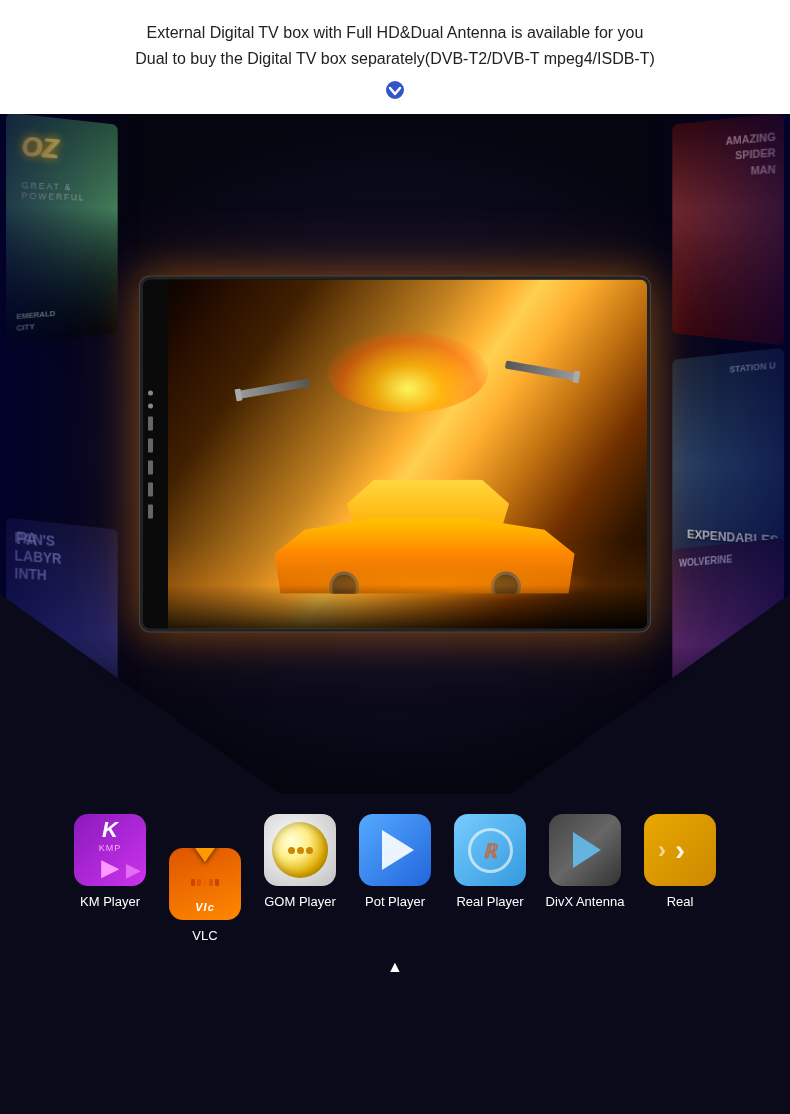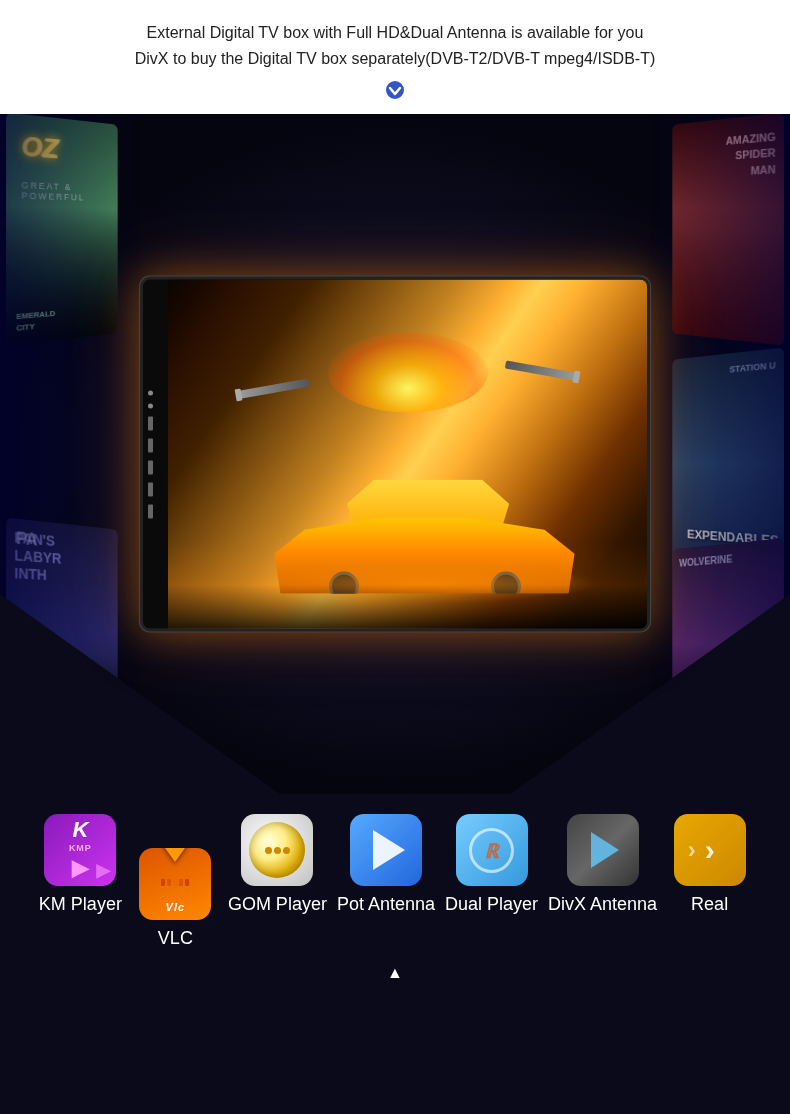--- a/index.html
+++ b/index.html
@@ -109,21 +109,21 @@
       justify-content: center;
       font-size: 11px;
       font-weight: bold;
       color: white;
       position: relative;
       overflow: hidden;
     }
 
     .app-label {
       color: #fff;
-      font-size: 18px;
+      font-size: 13px;
       text-align: center;
       white-space: nowrap;
     }
 
     
     .icon-kmp {
       background: linear-gradient(135deg, #8b1a8b, #cc22cc);
     }
     .icon-kmp::after {
       content: '▶';
@@ -433,21 +433,21 @@
 
   </style>
 </head>
 <body>
 
 <div class="page-wrapper">
 
   <div class="header-section">
     <p class="subtitle-text">
       <span>External Digital TV box with Full HD&amp;Dual Antenna is available for you</span><br>
-      <span>DivX to buy the Digital TV box separately(DVB-T2/DVB-T mpeg4/ISDB-T)</span>
+      <span>Dual to buy the Digital TV box separately(DVB-T2/DVB-T mpeg4/ISDB-T)</span>
     </p>
     <div class="chevron-down">
       <svg viewBox="0 0 28 18" fill="none">
         <circle cx="14" cy="9" r="8" stroke="#3355cc" stroke-width="2" fill="#3355cc"></circle>
         <path d="M9 7 L14 13 L19 7" stroke="white" stroke-width="2.5" fill="none" stroke-linecap="round" stroke-linejoin="round"></path>
       </svg>
     </div>
   </div>
 
   <div class="visual-section">
@@ -525,21 +525,21 @@
     <div class="wing-left"></div>
     <div class="wing-right"></div>
 
   </div>
 
   <div class="apps-section">
 
     <div class="app-item">
       <div class="app-icon icon-kmp" style="background: linear-gradient(135deg, #8a1abc, #cc33ee); flex-direction:column; gap:2px;">
         <div style="font-size:22px; font-weight:900; font-style:italic; color:#fff; line-height:1;">K</div>
-        <div style="font-size:9px; font-weight:700; color:#ffaaff; letter-spacing:1px;">KMP</div>
+        <div style="font-size:9px; font-weight:400; color:#ffaaff; letter-spacing:1px;">KMP</div>
         <div style="position:absolute; bottom:5px; right:6px; font-size:18px; color:rgba(255,150,255,0.6);">▶</div>
       </div>
       <span class="app-label">KM Player</span>
     </div>
 
     <div class="app-item">
       <div class="app-icon icon-vlc" style="background: linear-gradient(160deg, #dd5500, #ff8800); flex-direction:column; gap:15px; padding:6px 4px;margin-top:34px;">
 
         <div style="width:0; height:0; border-left:20px solid transparent; border-right:20px solid transparent; border-top:28px solid #ff9900; filter:drop-shadow(0 2px 2px rgba(0,0,0,0.5));"></div>
 
@@ -567,31 +567,31 @@
           </div>
         </div>
       </div>
       <span class="app-label">GOM Player</span>
     </div>
 
     <div class="app-item">
       <div class="app-icon icon-pot" style="background: linear-gradient(135deg, #55aaff, #2266dd); align-items:center; justify-content:center;">
         <div style="width:0; height:0; border-top:20px solid transparent; border-bottom:20px solid transparent; border-left:32px solid rgba(255,255,255,0.9); margin-left:6px;"></div>
       </div>
-      <span class="app-label">Pot Antenna</span>
+      <span class="app-label">Pot Player</span>
     </div>
 
     <div class="app-item">
       <div class="app-icon icon-real" style="background: linear-gradient(135deg, #77ccff, #3399dd); align-items:center; justify-content:center; position:relative;">
 
         <div style="width:45px; height:45px; border-radius:50%; border:3px solid rgba(255,255,255,0.6); display:flex; align-items:center; justify-content:center; position:relative;">
           <div style="font-size:20px; font-weight:900; color:rgba(200,100,50,0.9); font-style:italic;">ℝ</div>
         </div>
       </div>
-      <span class="app-label">Dual Player</span>
+      <span class="app-label">Real Player</span>
     </div>
 
     <div class="app-item">
       <div class="app-icon icon-divx" style="background: linear-gradient(135deg, #444, #666, #333); align-items:center; justify-content:center;">
         <div style="width:0; height:0; border-top:18px solid transparent; border-bottom:18px solid transparent; border-left:28px solid rgba(100,200,255,0.8); margin-left:4px;"></div>
       </div>
       <span class="app-label">DivX Antenna</span>
     </div>
 
     <div class="app-item">

